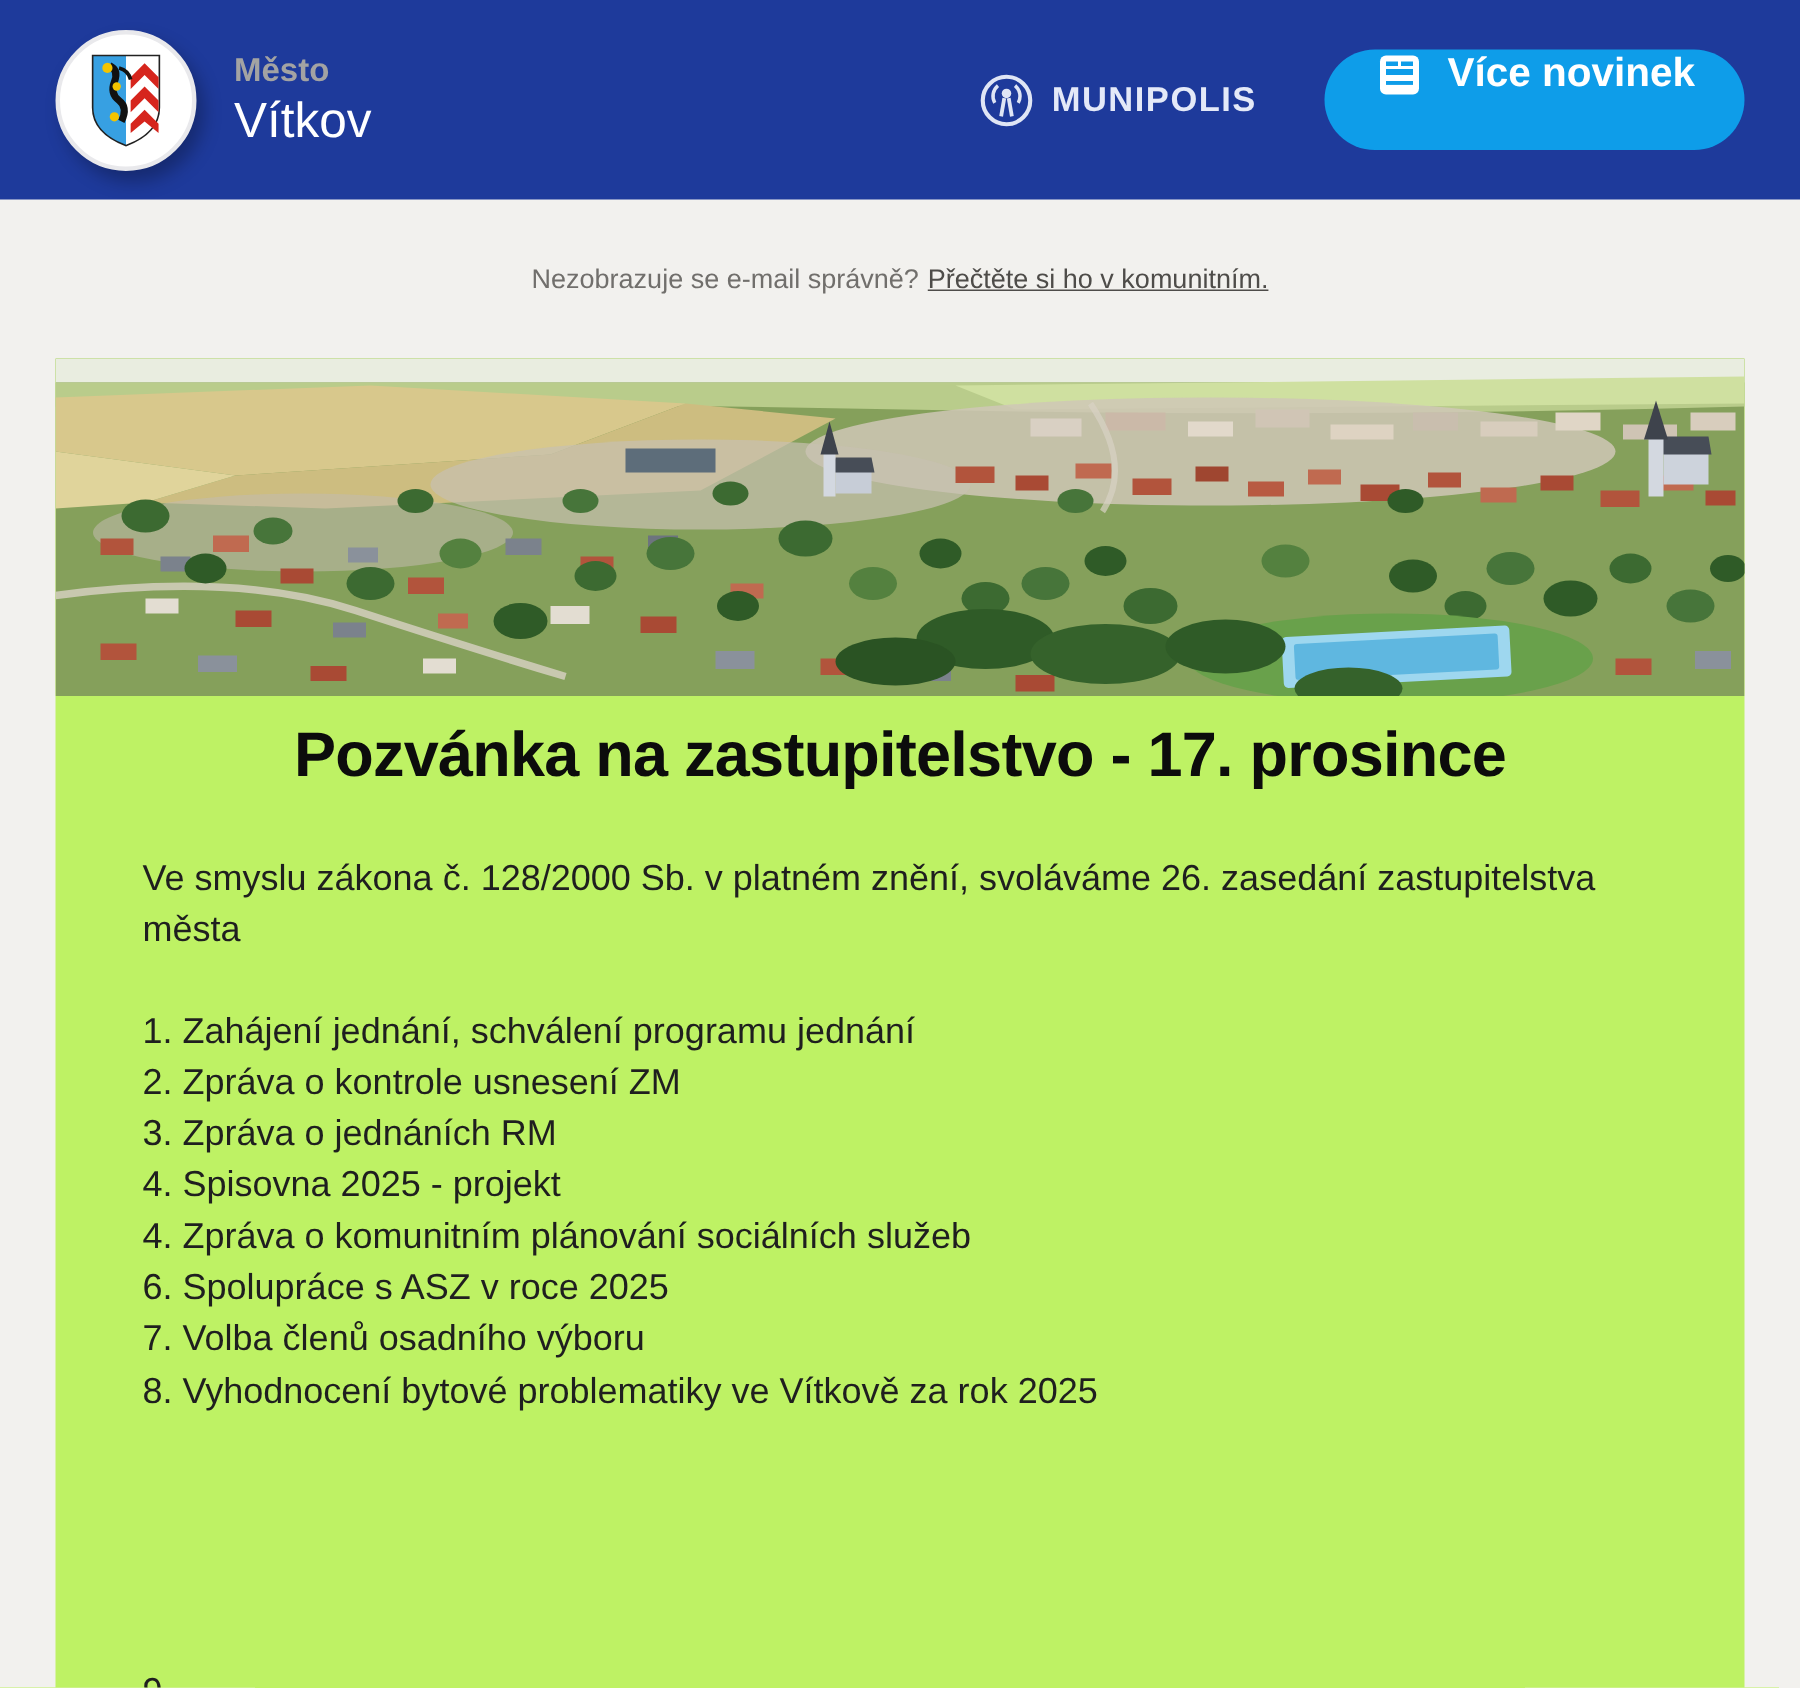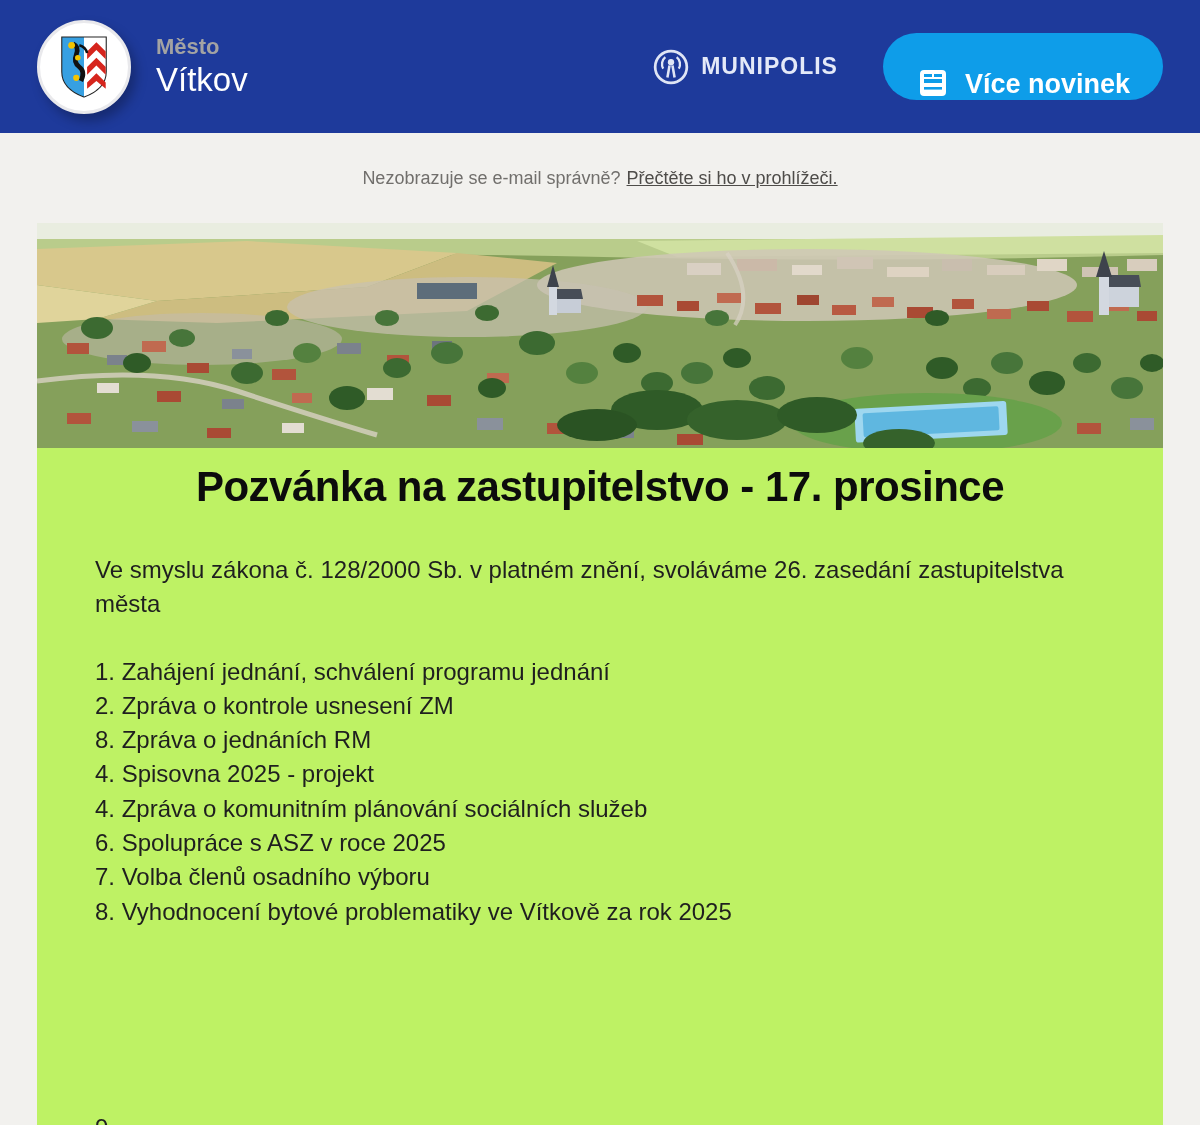--- a/index.html
+++ b/index.html
@@ -28,26 +28,26 @@
   .org-name  { color:#ffffff; font-size:33px; }
   .header-right { margin-left:auto; display:flex; align-items:center; gap:45px; }
   .brand { display:flex; align-items:center; gap:11px; cursor:pointer; }
   .brand-text {
     color:#e4e9f8; font-weight:bold; font-size:23px; letter-spacing:1px;
   }
   .btn-news {
     height:67px; border:none; border-radius:34px;
     background:#0e9de9; color:#ffffff;
     font-family:inherit; font-size:27px; font-weight:bold;
-    padding:0 33px; display:flex; align-items:flex-end; gap:15px;
+    padding:0 33px; display:flex; align-items:flex-start; gap:15px;
     cursor:pointer;
   }
   
   .preheader {
-    height:90px; display:flex; align-items:center; justify-content:center;
+    height:106px; display:flex; align-items:center; justify-content:center;
     font-size:18px; color:#716f6c;
   }
   .preheader a { color:#4e4c49; text-decoration:underline; margin-left:6px; cursor:pointer; }
   
   .card { width:1126px; margin:0 auto; background:#bef264; min-height:907px; }
   .photo { display:block; width:1126px; height:225px; }
   .content { padding:15px 58px 30px; }
   h1.title {
     margin:0; text-align:center;
     font-size:42px; line-height:48px; letter-spacing:-0.5px;
@@ -106,21 +106,21 @@
         <rect x="8" y="13" width="18" height="4" fill="#0e9de9"></rect>
         <rect x="8" y="21" width="18" height="2.6" fill="#0e9de9"></rect>
       </svg>
       <span>Více novinek</span>
     </button>
   </div>
 </div>
 
 <div class="preheader">
   <span>Nezobrazuje se e-mail správně?</span>
-  <a href="#">Přečtěte si ho v prohlížeči.</a>
+  <a href="#">Přečtěte si ho v komunitním.</a>
 </div>
 
 <div class="card">
 
   <svg class="photo" viewBox="0 0 1126 225" preserveAspectRatio="none" aria-label="Letecký pohled na město Vítkov">
     <rect width="1126" height="225" fill="#85a05b"></rect>
     <rect width="1126" height="16" fill="#e9ede0"></rect>
     <path d="M0,16 H1126 V32 Q846,40 566,34 T0,32 Z" fill="#b9cc8b"></path>
     <polygon points="0,26 210,18 420,30 330,64 120,78 0,62" fill="#d8c88c"></polygon>
     <polygon points="120,78 330,64 420,30 520,40 430,88 180,100 60,96" fill="#cdbd80"></polygon>
@@ -254,21 +254,21 @@
       <ellipse cx="862" cy="220" rx="36" ry="14" fill="#35622b"></ellipse>
     </g>
   </svg>
 
   <div class="content">
     <h1 class="title">Pozvánka na zastupitelstvo - 17. prosince</h1>
     <p class="p-intro">Ve smyslu zákona č. 128/2000 Sb. v platném znění, svoláváme 26. zasedání zastupitelstva města</p>
     <ul class="agenda">
       <li>1. Zahájení jednání, schválení programu jednání</li>
       <li>2. Zpráva o kontrole usnesení ZM</li>
-      <li>8. Zpráva o jednáních RM</li>
+      <li>3. Zpráva o jednáních RM</li>
       <li>4. Spisovna 2025 - projekt</li>
       <li>4. Zpráva o komunitním plánování sociálních služeb</li>
       <li>6. Spolupráce s ASZ v roce 2025</li>
       <li>7. Volba členů osadního výboru</li>
       <li>8. Vyhodnocení bytové problematiky ve Vítkově za rok 2025</li>
     </ul>
   </div>
 </div>
 
 <div class="partial-line">9.</div>

